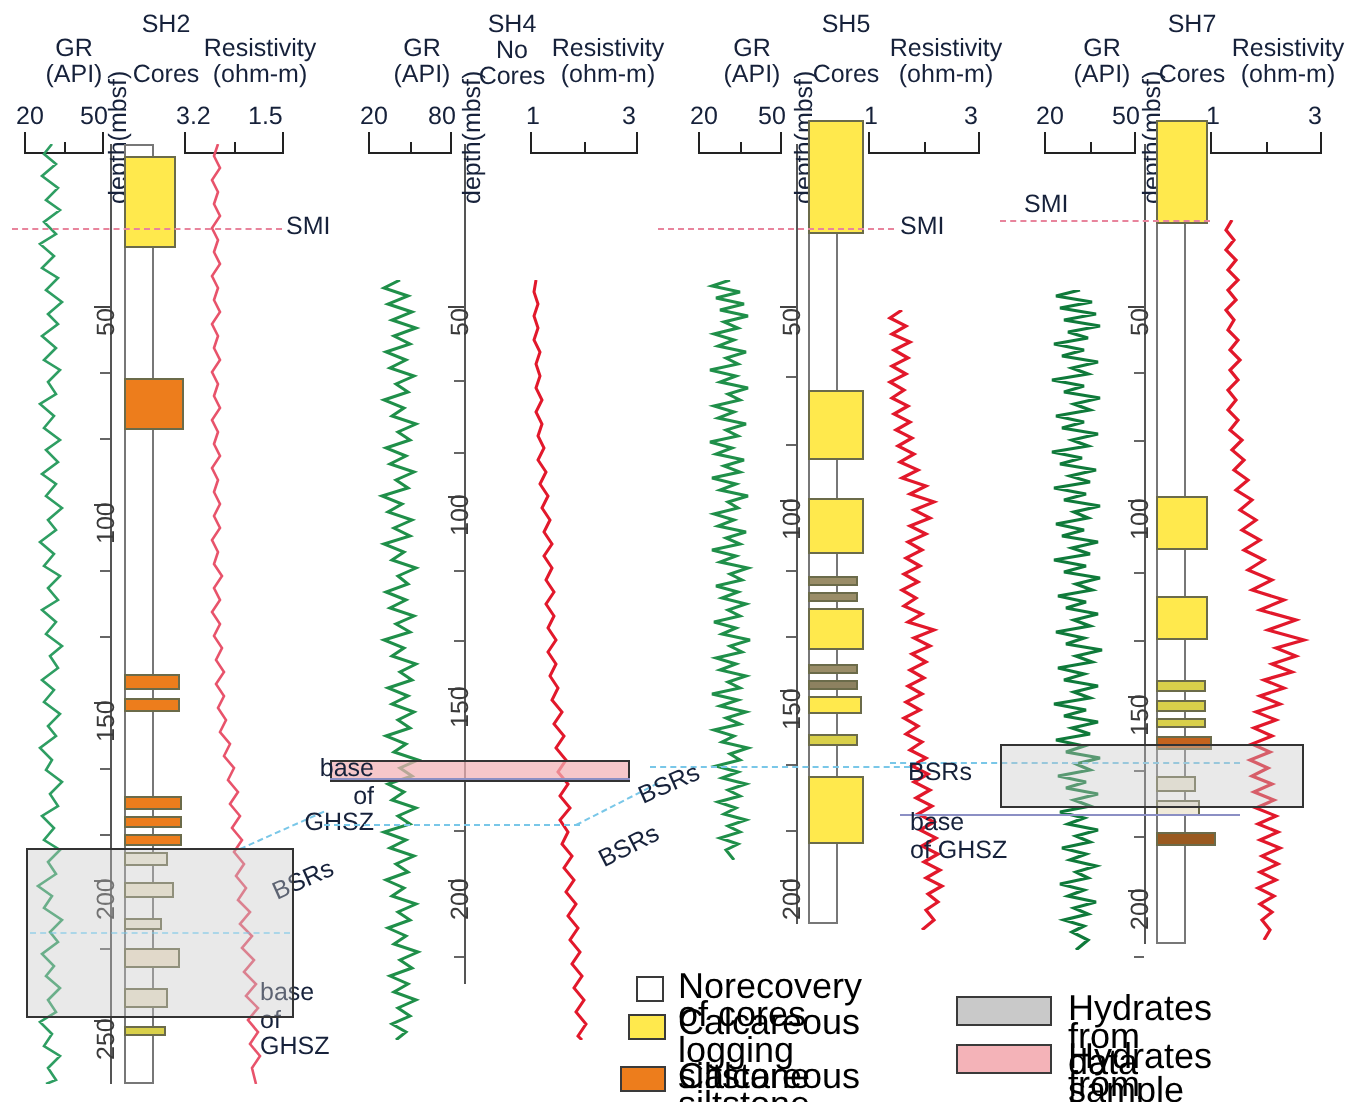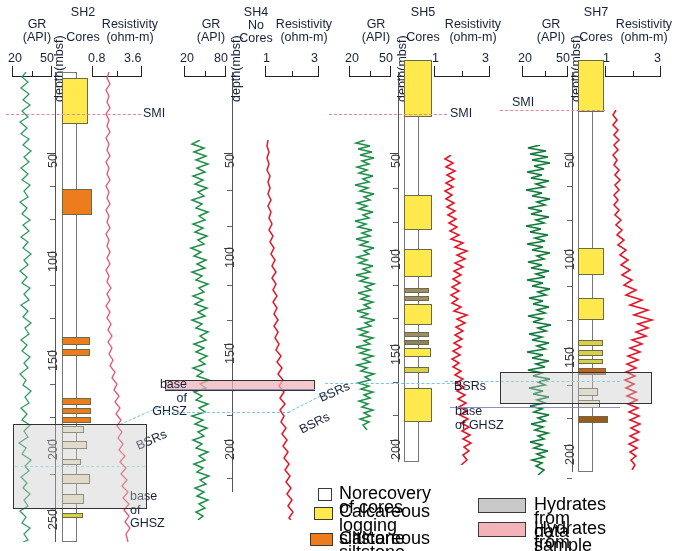--- a/index.html
+++ b/index.html
@@ -78,22 +78,22 @@
       <div>Resistivity</div>
       <div>(ohm-m)</div>
     </div>
 
     <div class="scalenum" style="left:8px;top:51px;">20</div>
     <div class="scalenum" style="left:40px;top:51px;">50</div>
     <div class="scalebar" style="left:12px;top:66px;width:38px;">
         <i style="left:19px;"></i>
       </div>
 
-    <div class="scalenum" style="left:88px;top:51px;">0.8</div>
-    <div class="scalenum" style="left:124px;top:51px;">3.6</div>
+    <div class="scalenum" style="left:88px;top:51px;">3.2</div>
+    <div class="scalenum" style="left:124px;top:51px;">1.5</div>
     <div class="scalebar" style="left:92px;top:66px;width:48px;">
         <i style="left:24px;"></i>
       </div>
 
     <div class="axis" style="left:55px;top:72px;height:470px;"></div>
     <div class="axtitle" style="left:52px;top:102px;">depth(mbsf)</div>
     <div class="tick tickmaj" style="left:47px;top:153px;"></div>
     <div class="dlab" style="left:46px;top:168px;">50</div>
     <div class="tick" style="left:50px;top:186px;"></div>
     <div class="tick" style="left:50px;top:219px;"></div>

